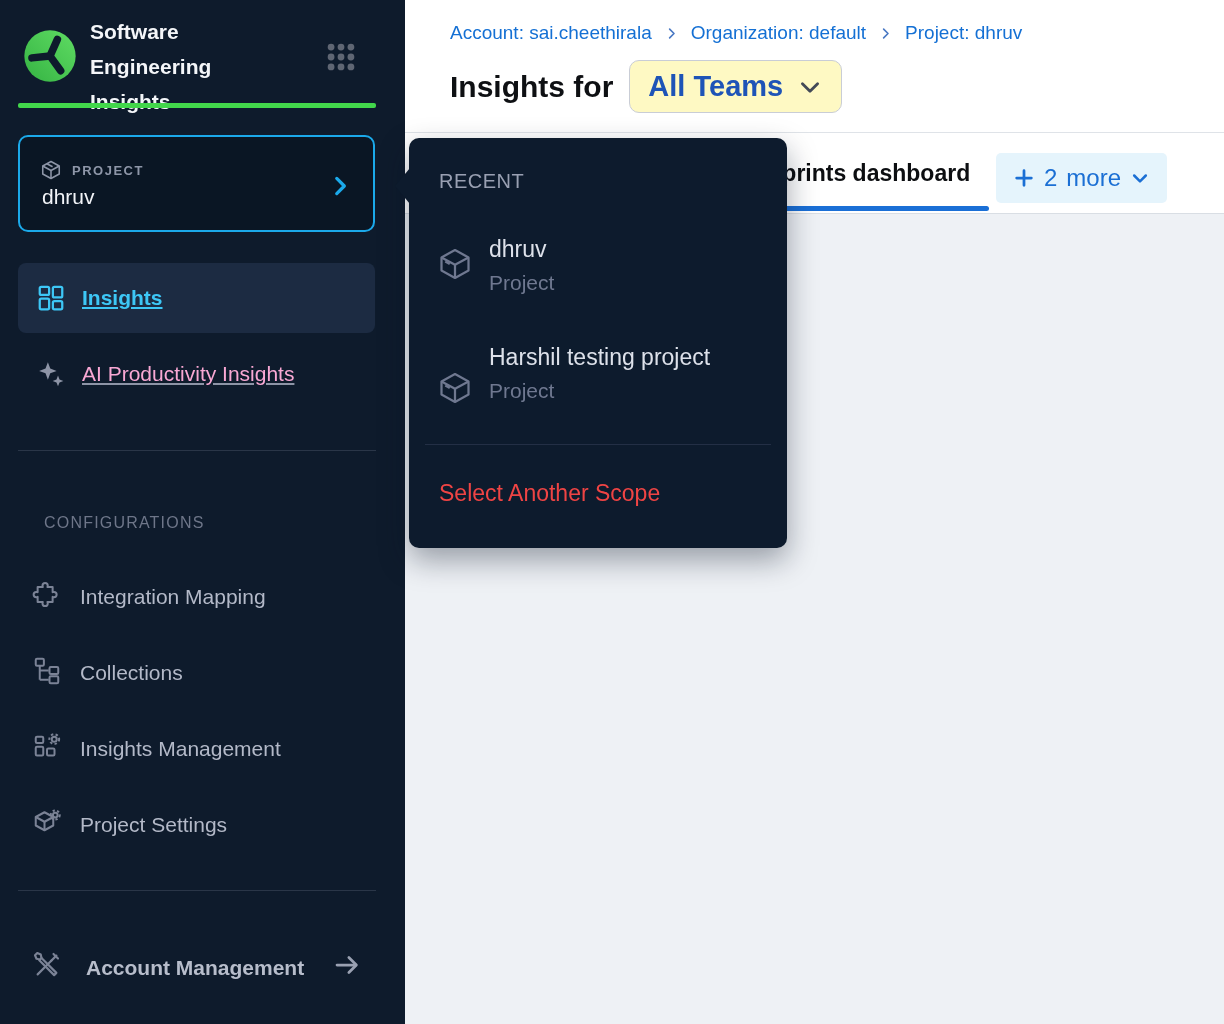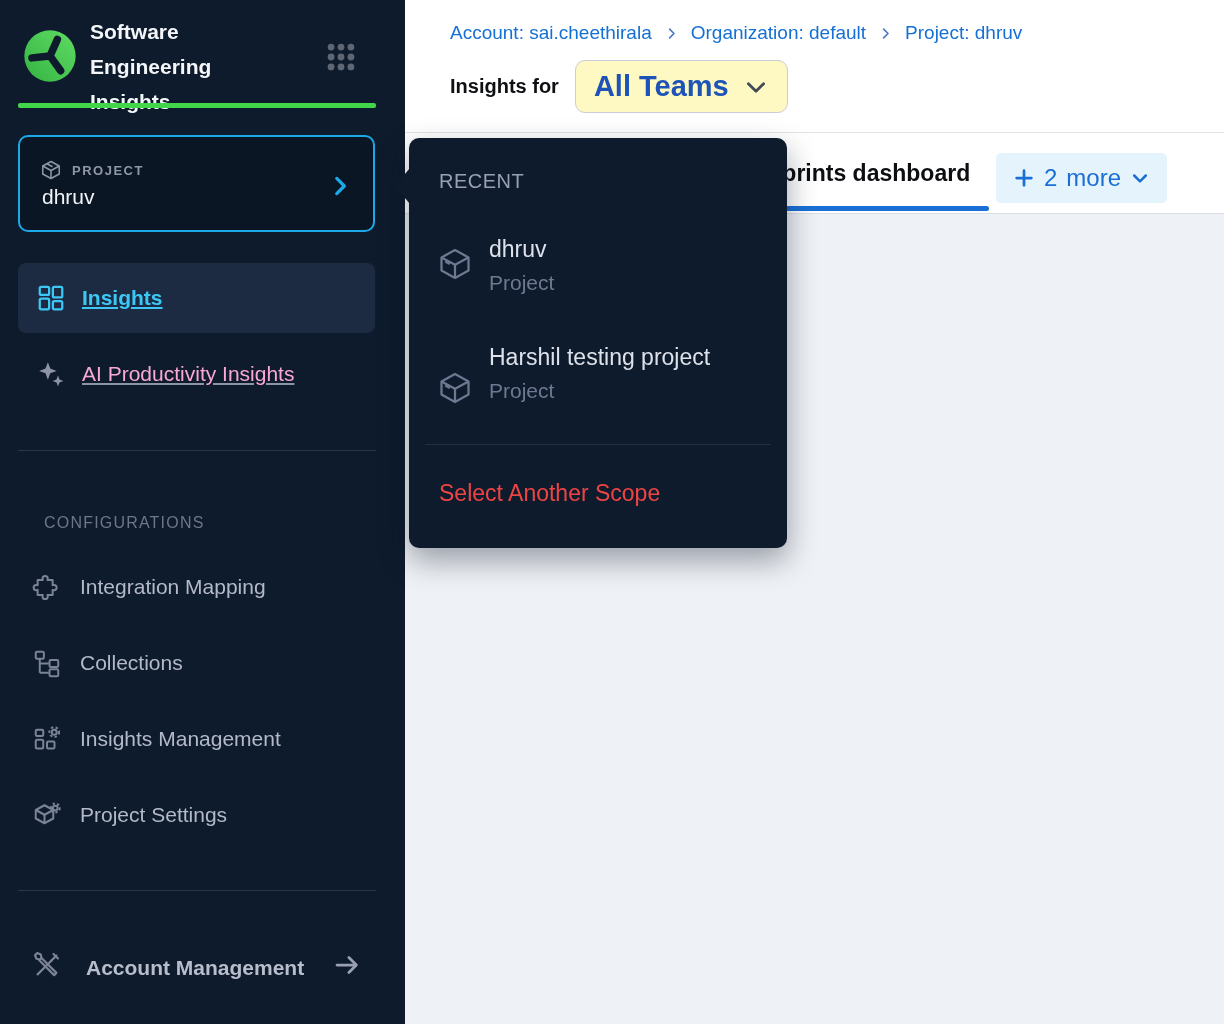--- a/index.html
+++ b/index.html
@@ -23,38 +23,38 @@
   .nav-insights { top:263px; height:70px; background:#1c2b42; color:#3dc7f6; }
   .nav-insights .nav-label { color:#3dc7f6; font-weight:600; }
   .nav-ai { top:346px; height:56px; color:#8d94a6; }
   .nav-label { font-size:21px; color:#f9a8d4; }
   .nav-ico { width:30px; height:30px; flex:0 0 30px; }
 
   .side-divider { position:absolute; left:18px; width:358px; height:1px; background:#2a3648; }
   .div1 { top:450px; } .div2 { top:890px; }
 
   .config-header { position:absolute; left:44px; top:514px; font-size:16px; letter-spacing:1.2px; color:#6e7689; }
-  .cfg-item { position:absolute; left:18px; width:357px; height:44px; display:flex; align-items:center; gap:18px; padding-left:14px; cursor:pointer; color:#7b8396; }
+  .cfg-item { position:absolute; left:18px; width:357px; height:44px; display:flex; align-items:flex-end; gap:18px; padding-left:14px; cursor:pointer; color:#7b8396; }
   .cfg-item .nav-label { color:#b3b9c8; }
   .cfg1 { top:565px; } .cfg2 { top:641px; } .cfg3 { top:717px; } .cfg4 { top:793px; }
 
   .account-row { position:absolute; left:18px; top:936px; width:370px; height:44px; display:flex; align-items:flex-end; gap:24px; padding-left:14px; cursor:pointer; color:#7b8396; }
   .account-row .nav-label { color:#b7bdcb; font-weight:600; }
   .arrow-ico { width:30px; height:30px; color:#9aa1b2; margin-left:4px; }
 
   
   .main { position:absolute; left:405px; top:0; width:819px; height:1024px; background:#ffffff; }
   .content-bg { position:absolute; left:0; top:214px; right:0; bottom:0; background:#eef1f5; }
 
   .breadcrumb { position:absolute; left:45px; top:22px; display:flex; align-items:center; gap:12px; font-size:19px; }
   .crumb { color:#1470d4; cursor:pointer; white-space:nowrap; }
   .crumb-sep { width:15px; height:15px; color:#4a79c4; }
 
   .heading-row { position:absolute; left:45px; top:60px; display:flex; align-items:center; gap:16px; }
-  .page-title { font-size:20px; font-weight:bold; color:#0e1013; }
+  .page-title { font-size:30px; font-weight:bold; color:#0e1013; }
   .team-btn { display:flex; align-items:center; gap:14px; height:53px; padding:0 18px; background:#fef9c3; border:1px solid #c9cdd6; border-radius:10px; cursor:pointer; }
   .team-btn-label { font-size:29px; font-weight:bold; color:#1e54b7; }
   .team-chevron { width:26px; height:26px; color:#434a57; }
 
   .tabbar { position:absolute; left:0; top:132px; right:0; height:82px; background:#ffffff; border-top:1px solid #dfe3e8; border-bottom:1px solid #d9dee4; }
   .tab-active { position:absolute; left:350px; top:0; width:234px; height:80px; display:flex; align-items:center; padding-left:12px; cursor:pointer; }
   .tab-label { font-size:23px; font-weight:bold; color:#0c0e11; white-space:nowrap; }
   .tab-underline { position:absolute; left:0; right:0; bottom:2px; height:5px; border-radius:3px; background:#1a6fd6; }
   .more-chip { position:absolute; left:591px; top:20px; width:171px; height:50px; background:#e5f4fc; border-radius:5px; display:flex; align-items:center; justify-content:center; gap:9px; cursor:pointer; color:#1b6fd4; }
   .chip-plus { width:22px; height:22px; }

